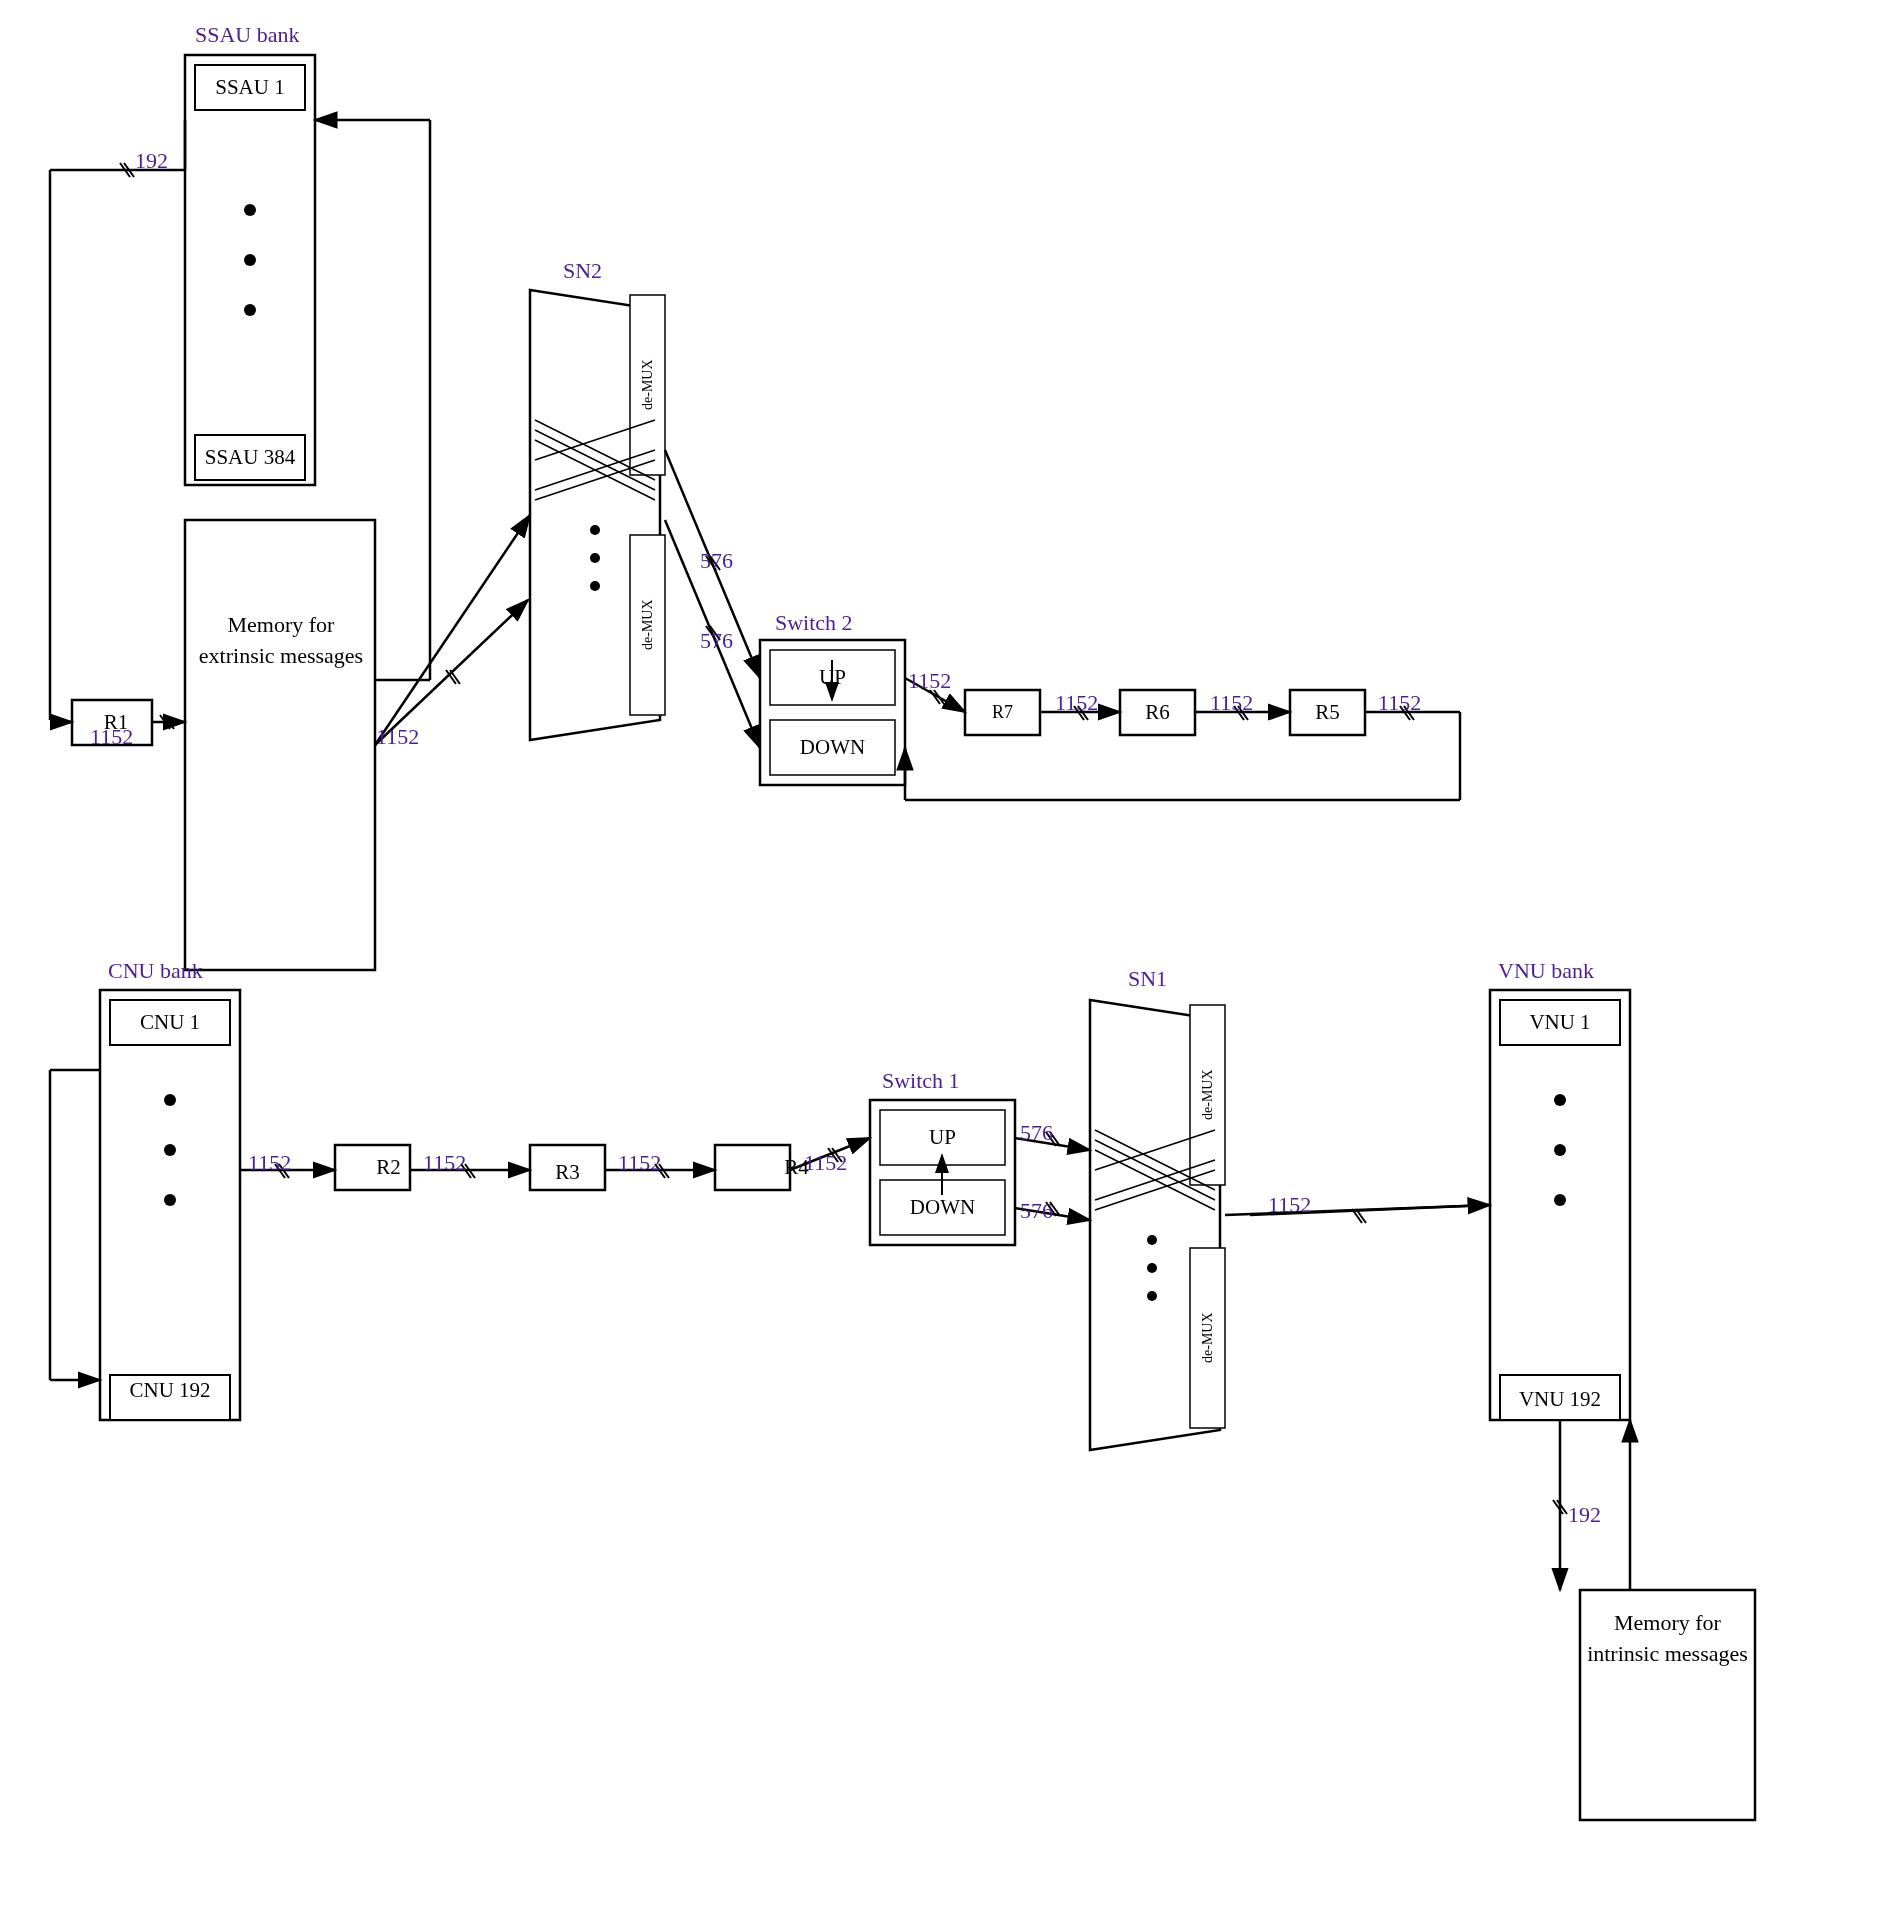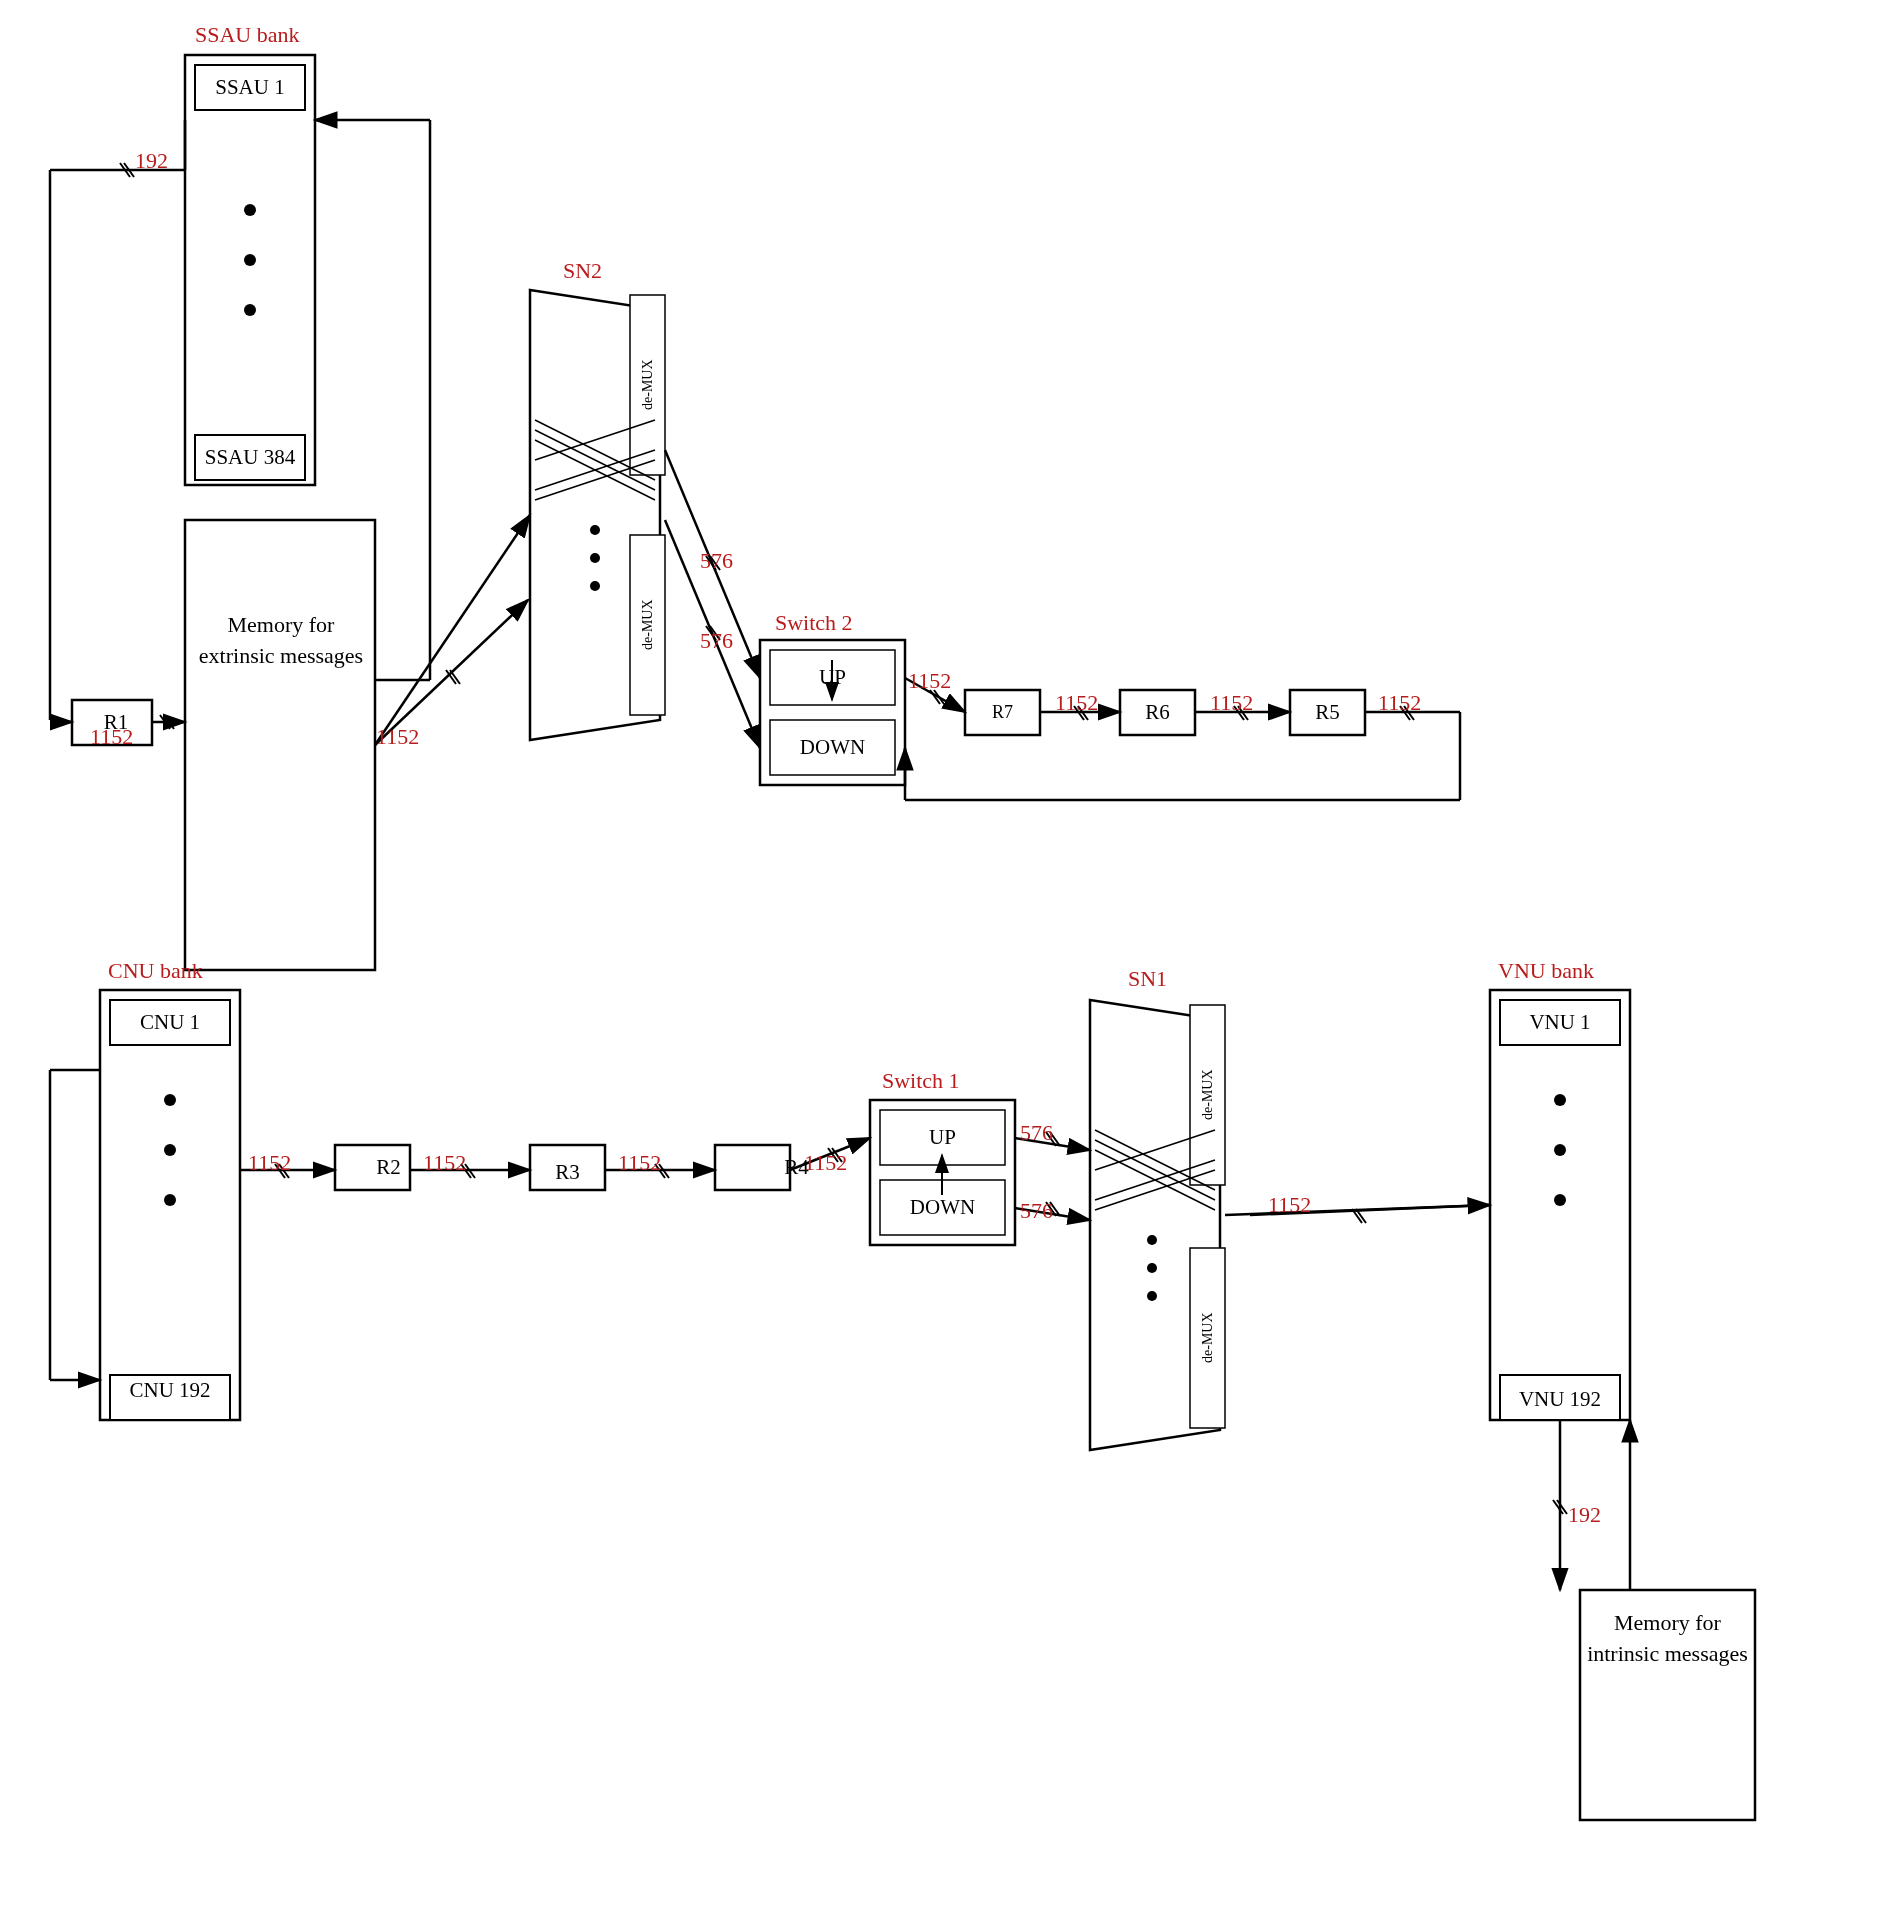--- a/index.html
+++ b/index.html
@@ -13,21 +13,21 @@
     }
     .diagram {
       position: absolute;
       top: 0; left: 0;
       width: 1899px;
       height: 1927px;
     }
     .label {
       position: absolute;
       font-size: 22px;
-      color: #b91c1c;
+      color: #4c1d95;
       white-space: nowrap;
     }
     svg.diagram-svg {
       position: absolute;
       top: 0; left: 0;
       width: 1899px;
       height: 1927px;
       overflow: visible;
     }
   </style>

